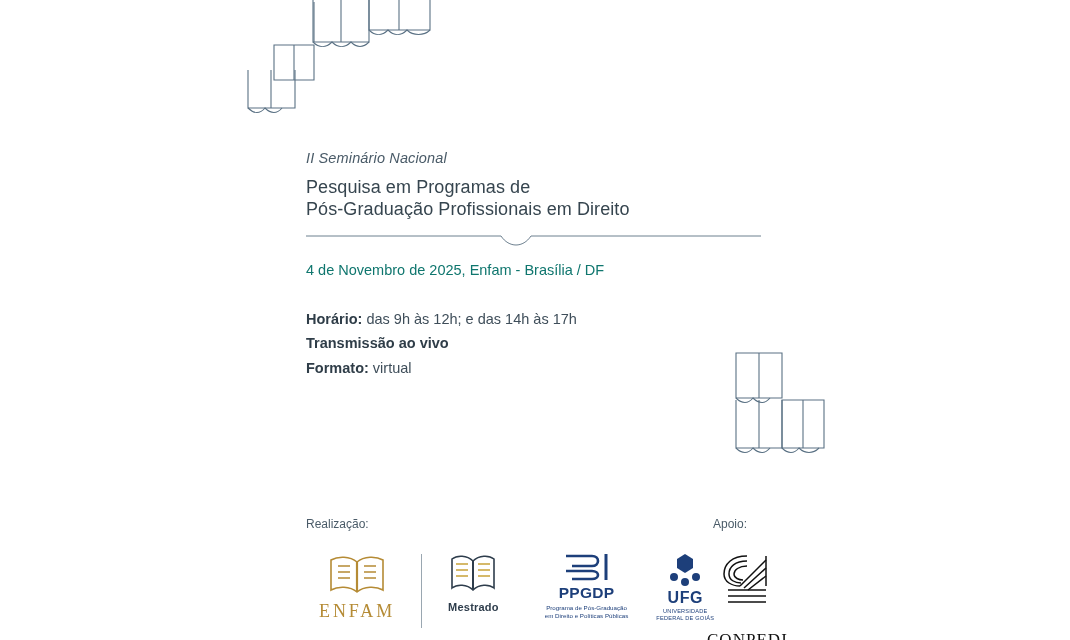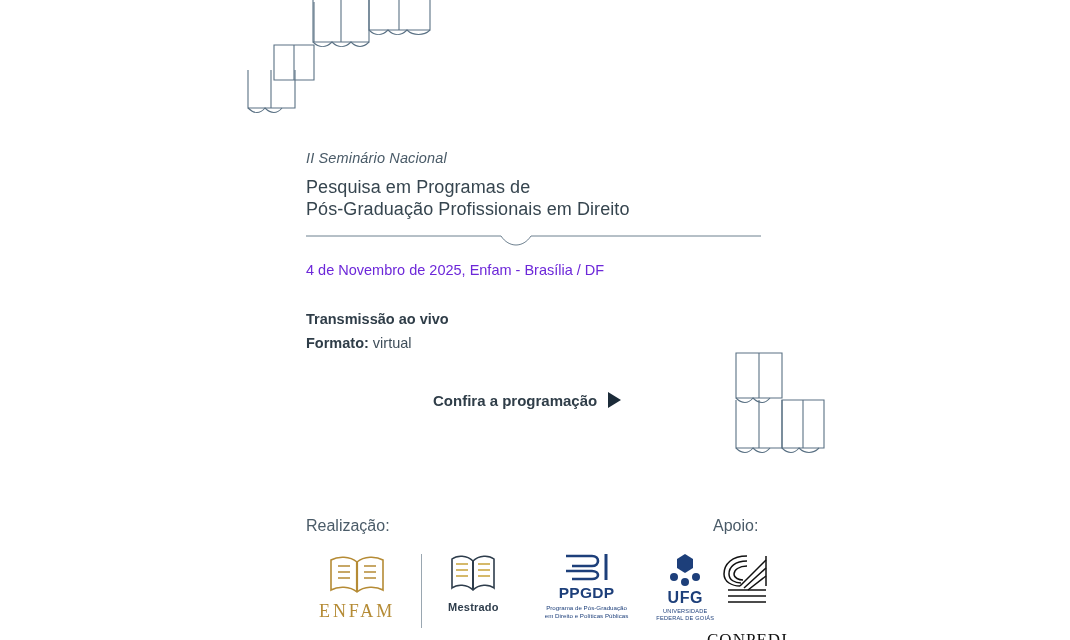--- a/index.html
+++ b/index.html
@@ -66,21 +66,21 @@
     margin-top: 14px;
     width: 455px;
     height: 14px;
     position: relative;
   }
   .divider svg { display: block; }
 
   .date {
     margin-top: 13px;
     font-size: 14.5px;
-    color: #6d28d9;
+    color: #0f766e;
   }
 
   .details {
     margin-top: 29px;
     font-size: 14.5px;
     line-height: 1.68;
     color: #3f4e5a;
   }
   .details b {
     font-weight: 700;
@@ -104,21 +104,21 @@
     height: 0;
     border-left: 13px solid #1c2b39;
     border-top: 8px solid transparent;
     border-bottom: 8px solid transparent;
     display: inline-block;
   }
 
   
   .foot-label {
     position: absolute;
-    font-size: 16px;
+    font-size: 12px;
     color: #4a5b68;
   }
   .foot-label.realizacao { left: 306px; top: 517px; }
   .foot-label.apoio      { left: 713px; top: 517px; }
 
   .logos {
     position: absolute;
     left: 300px;
     top: 552px;
     height: 84px;
@@ -250,31 +250,30 @@
         <path d="M0 1 L195 1"></path>
         <path d="M195 1 c8 12 22 12 30 0"></path>
         <path d="M225 1 L455 1"></path>
       </svg>
     </div>
 
     <div class="date">4 de Novembro de 2025, Enfam - Brasília / DF</div>
 
     <div class="details">
       <div>
+        <b>Horário:</b><span> das 9h às 12h; e das 14h às 17h</span>
+      </div>
+      <div>
         <b>Transmissão ao vivo</b>
       </div>
       <div>
         <b>Formato:</b><span> virtual</span>
       </div>
     </div>
 
-    <div class="cta">
-      <span>Confira a programação</span>
-      <span class="play"></span>
-    </div>
   </div>
 
   <div class="foot-label realizacao">Realização:</div>
   <div class="foot-label apoio">Apoio:</div>
 
   <div class="logos">
 
     <div class="logo enfam">
       <svg width="62" height="46" viewBox="0 0 62 46" fill="none" stroke="#b58b35" stroke-width="1.6">
         <path d="M31 10 C24 4 12 4 5 8 L5 38 C12 34 24 34 31 40 C38 34 50 34 57 38 L57 8 C50 4 38 4 31 10 Z"></path>

